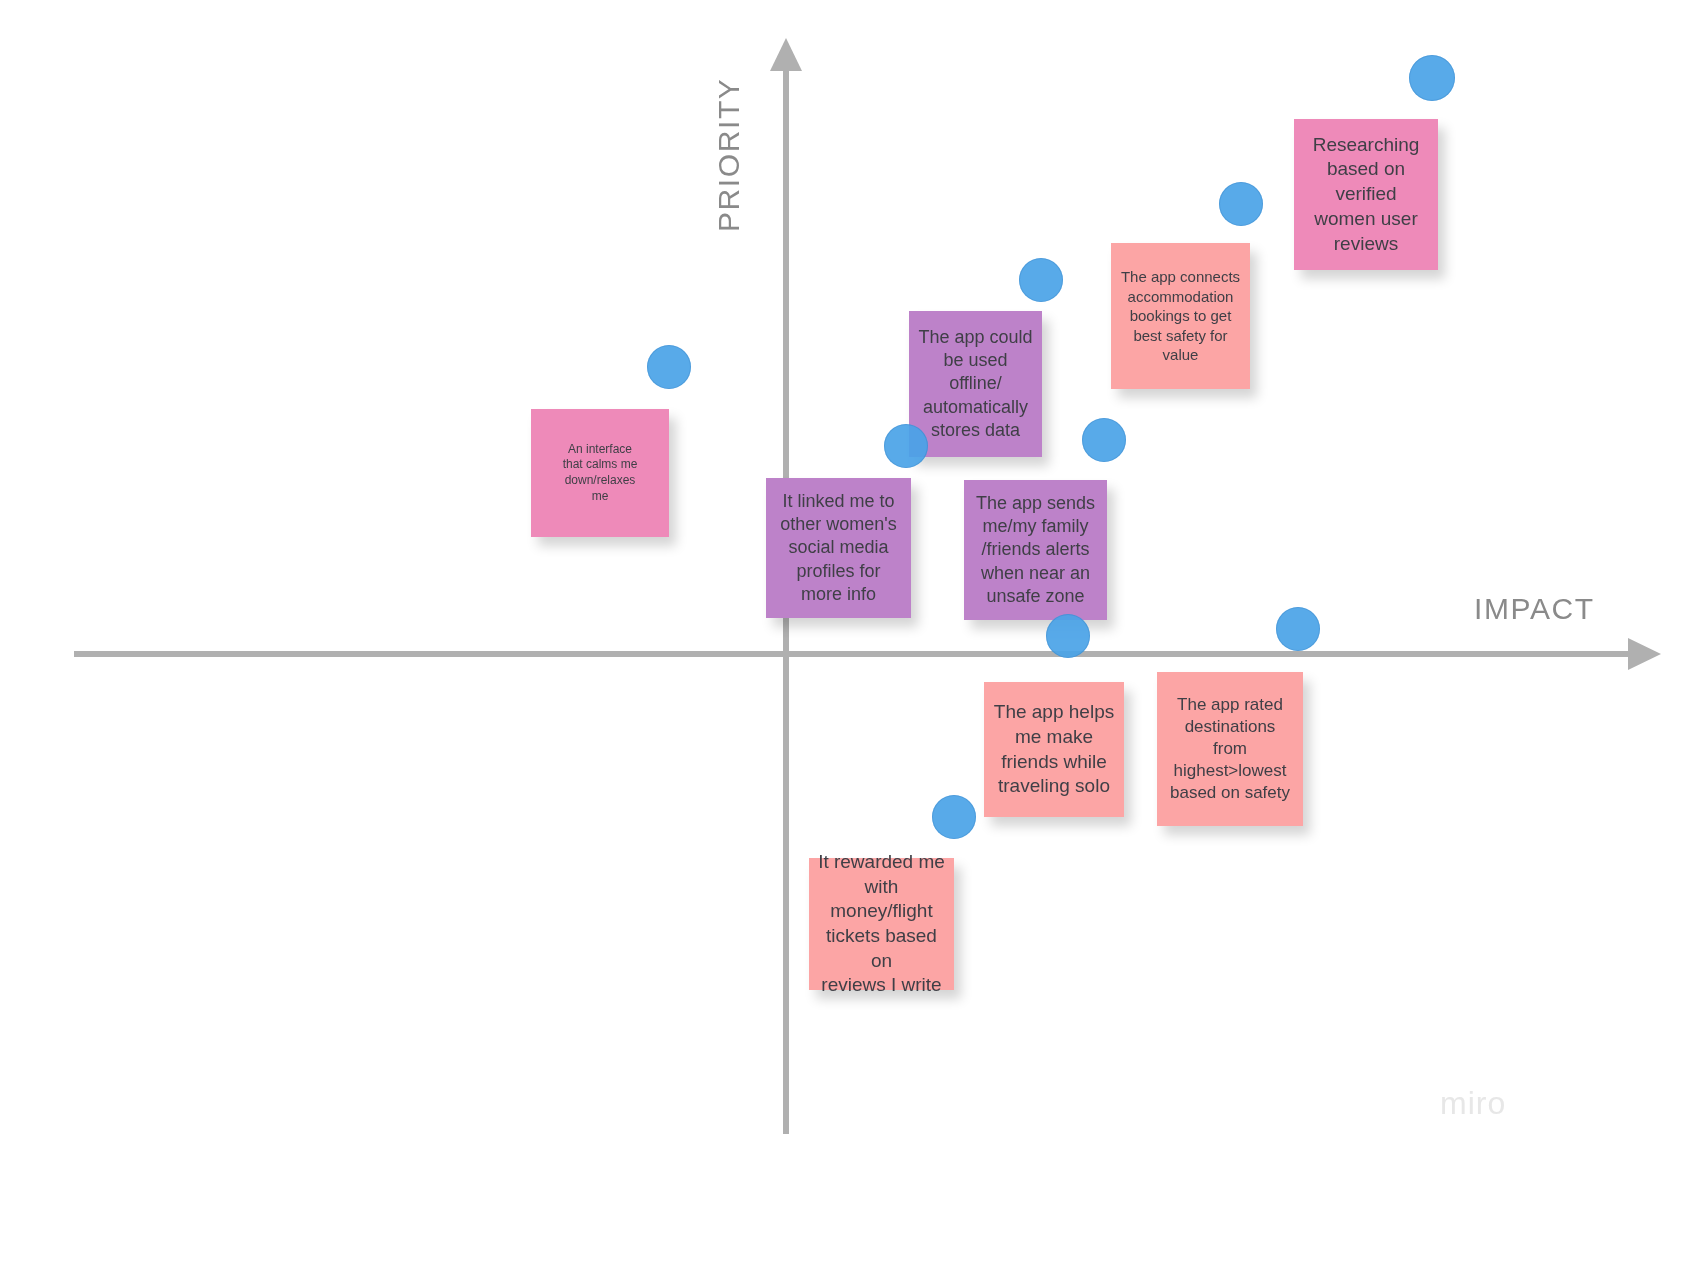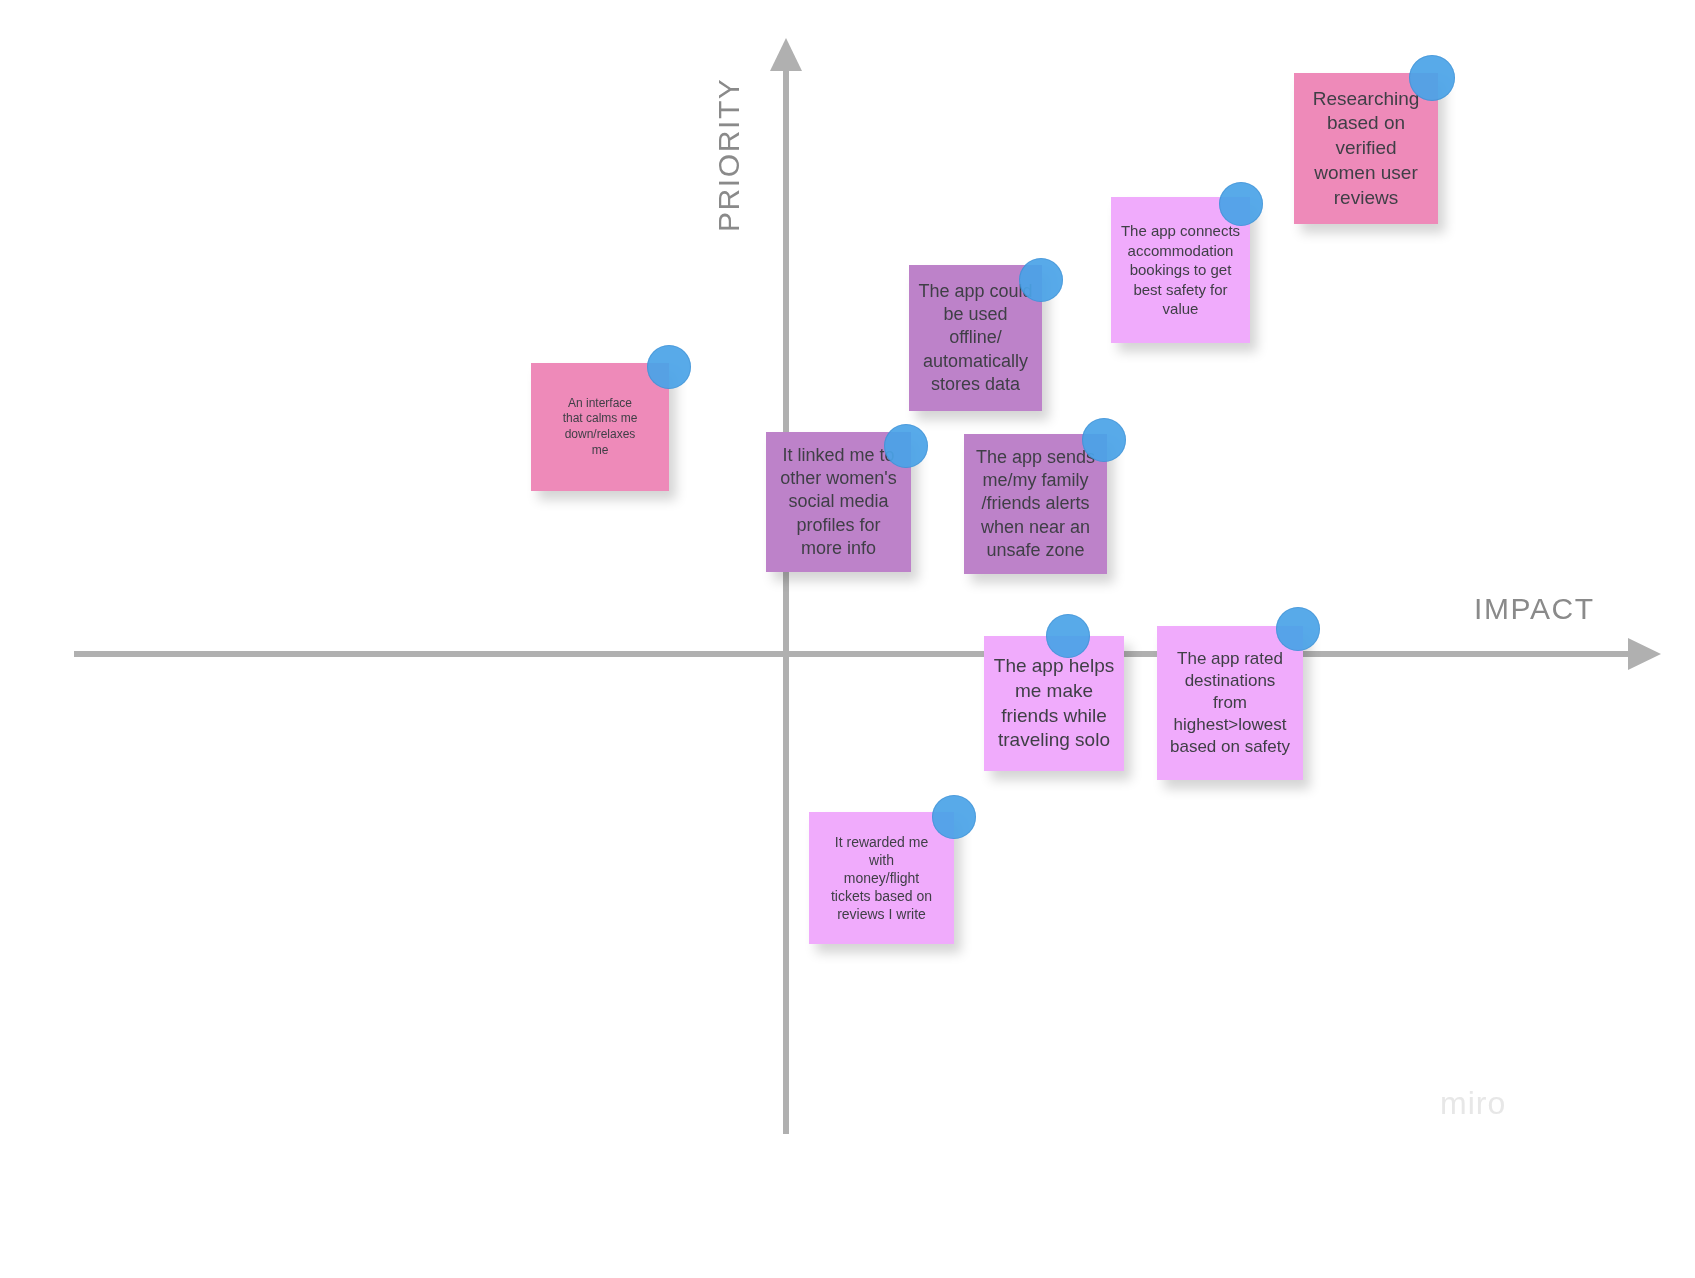--- a/index.html
+++ b/index.html
@@ -84,24 +84,25 @@
     box-sizing: border-box;
     display: flex;
     align-items: center;
     justify-content: center;
     text-align: center;
     color: #3f3f46;
     padding: 8px 9px;
     line-height: 1.30;
     box-shadow: 7px 9px 11px rgba(0,0,0,0.17);
     word-wrap: break-word;
+    margin-top: 46px;
   }
   .sticky.pink   { background: #ee8ab9; }
   .sticky.purple { background: #bd82c9; }
-  .sticky.red    { background: #f0abfc; }
+  .sticky.red    { background: #fca5a5; }
 
   .sticky .note-text {
     display: block;
     width: 100%;
     white-space: pre-line;
   }
 
   
   .vote-dot {
     position: absolute;
@@ -198,21 +199,21 @@
 
   <div class="sticky red" style="left:1157px; top:626px; width:146px; height:154px; font-size:17px;">
     <span class="note-text">The app rated
 destinations
 from
 highest&gt;lowest
 based on safety</span>
   </div>
   <div class="vote-dot" style="left:1276px; top:607px; width:44px; height:44px;"></div>
 
-  <div class="sticky red" style="left:809px; top:812px; width:145px; height:132px; font-size:14px;">
+  <div class="sticky red" style="left:809px; top:812px; width:145px; height:132px; font-size:19px;">
     <span class="note-text">It rewarded me
 with
 money/flight
 tickets based on
 reviews I write</span>
   </div>
   <div class="vote-dot" style="left:932px; top:795px; width:44px; height:44px;"></div>
 
   <div id="miro-watermark">miro</div>
 

